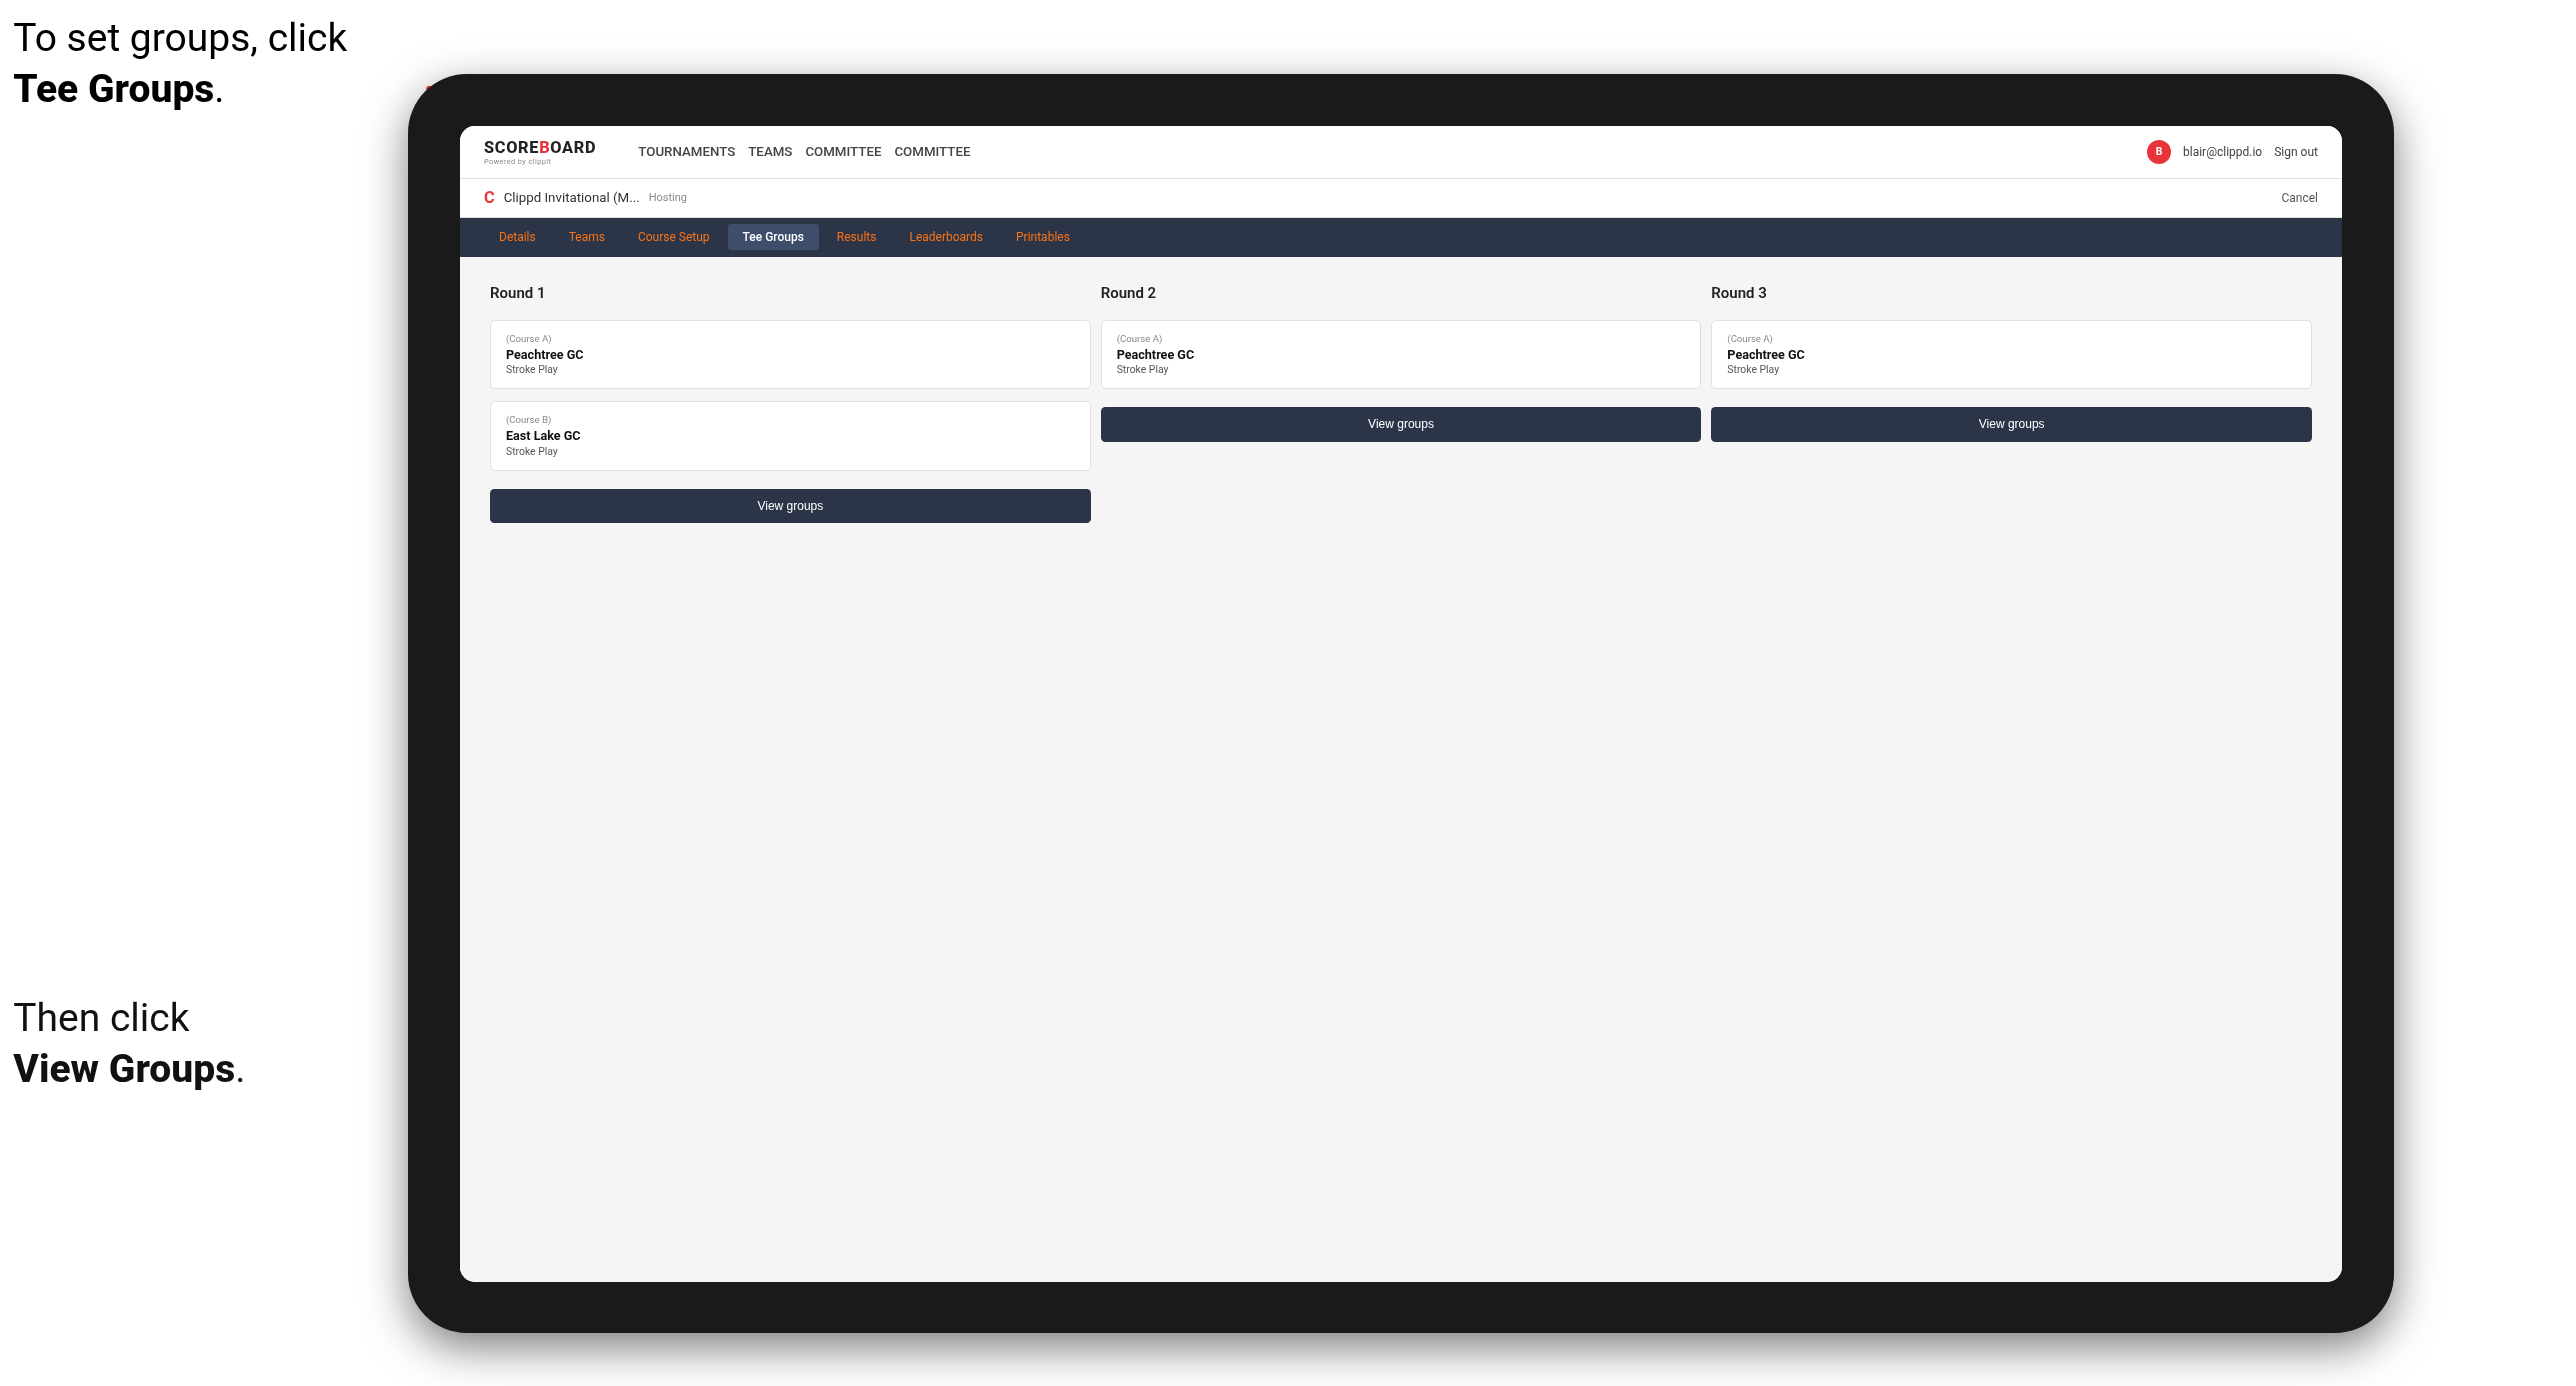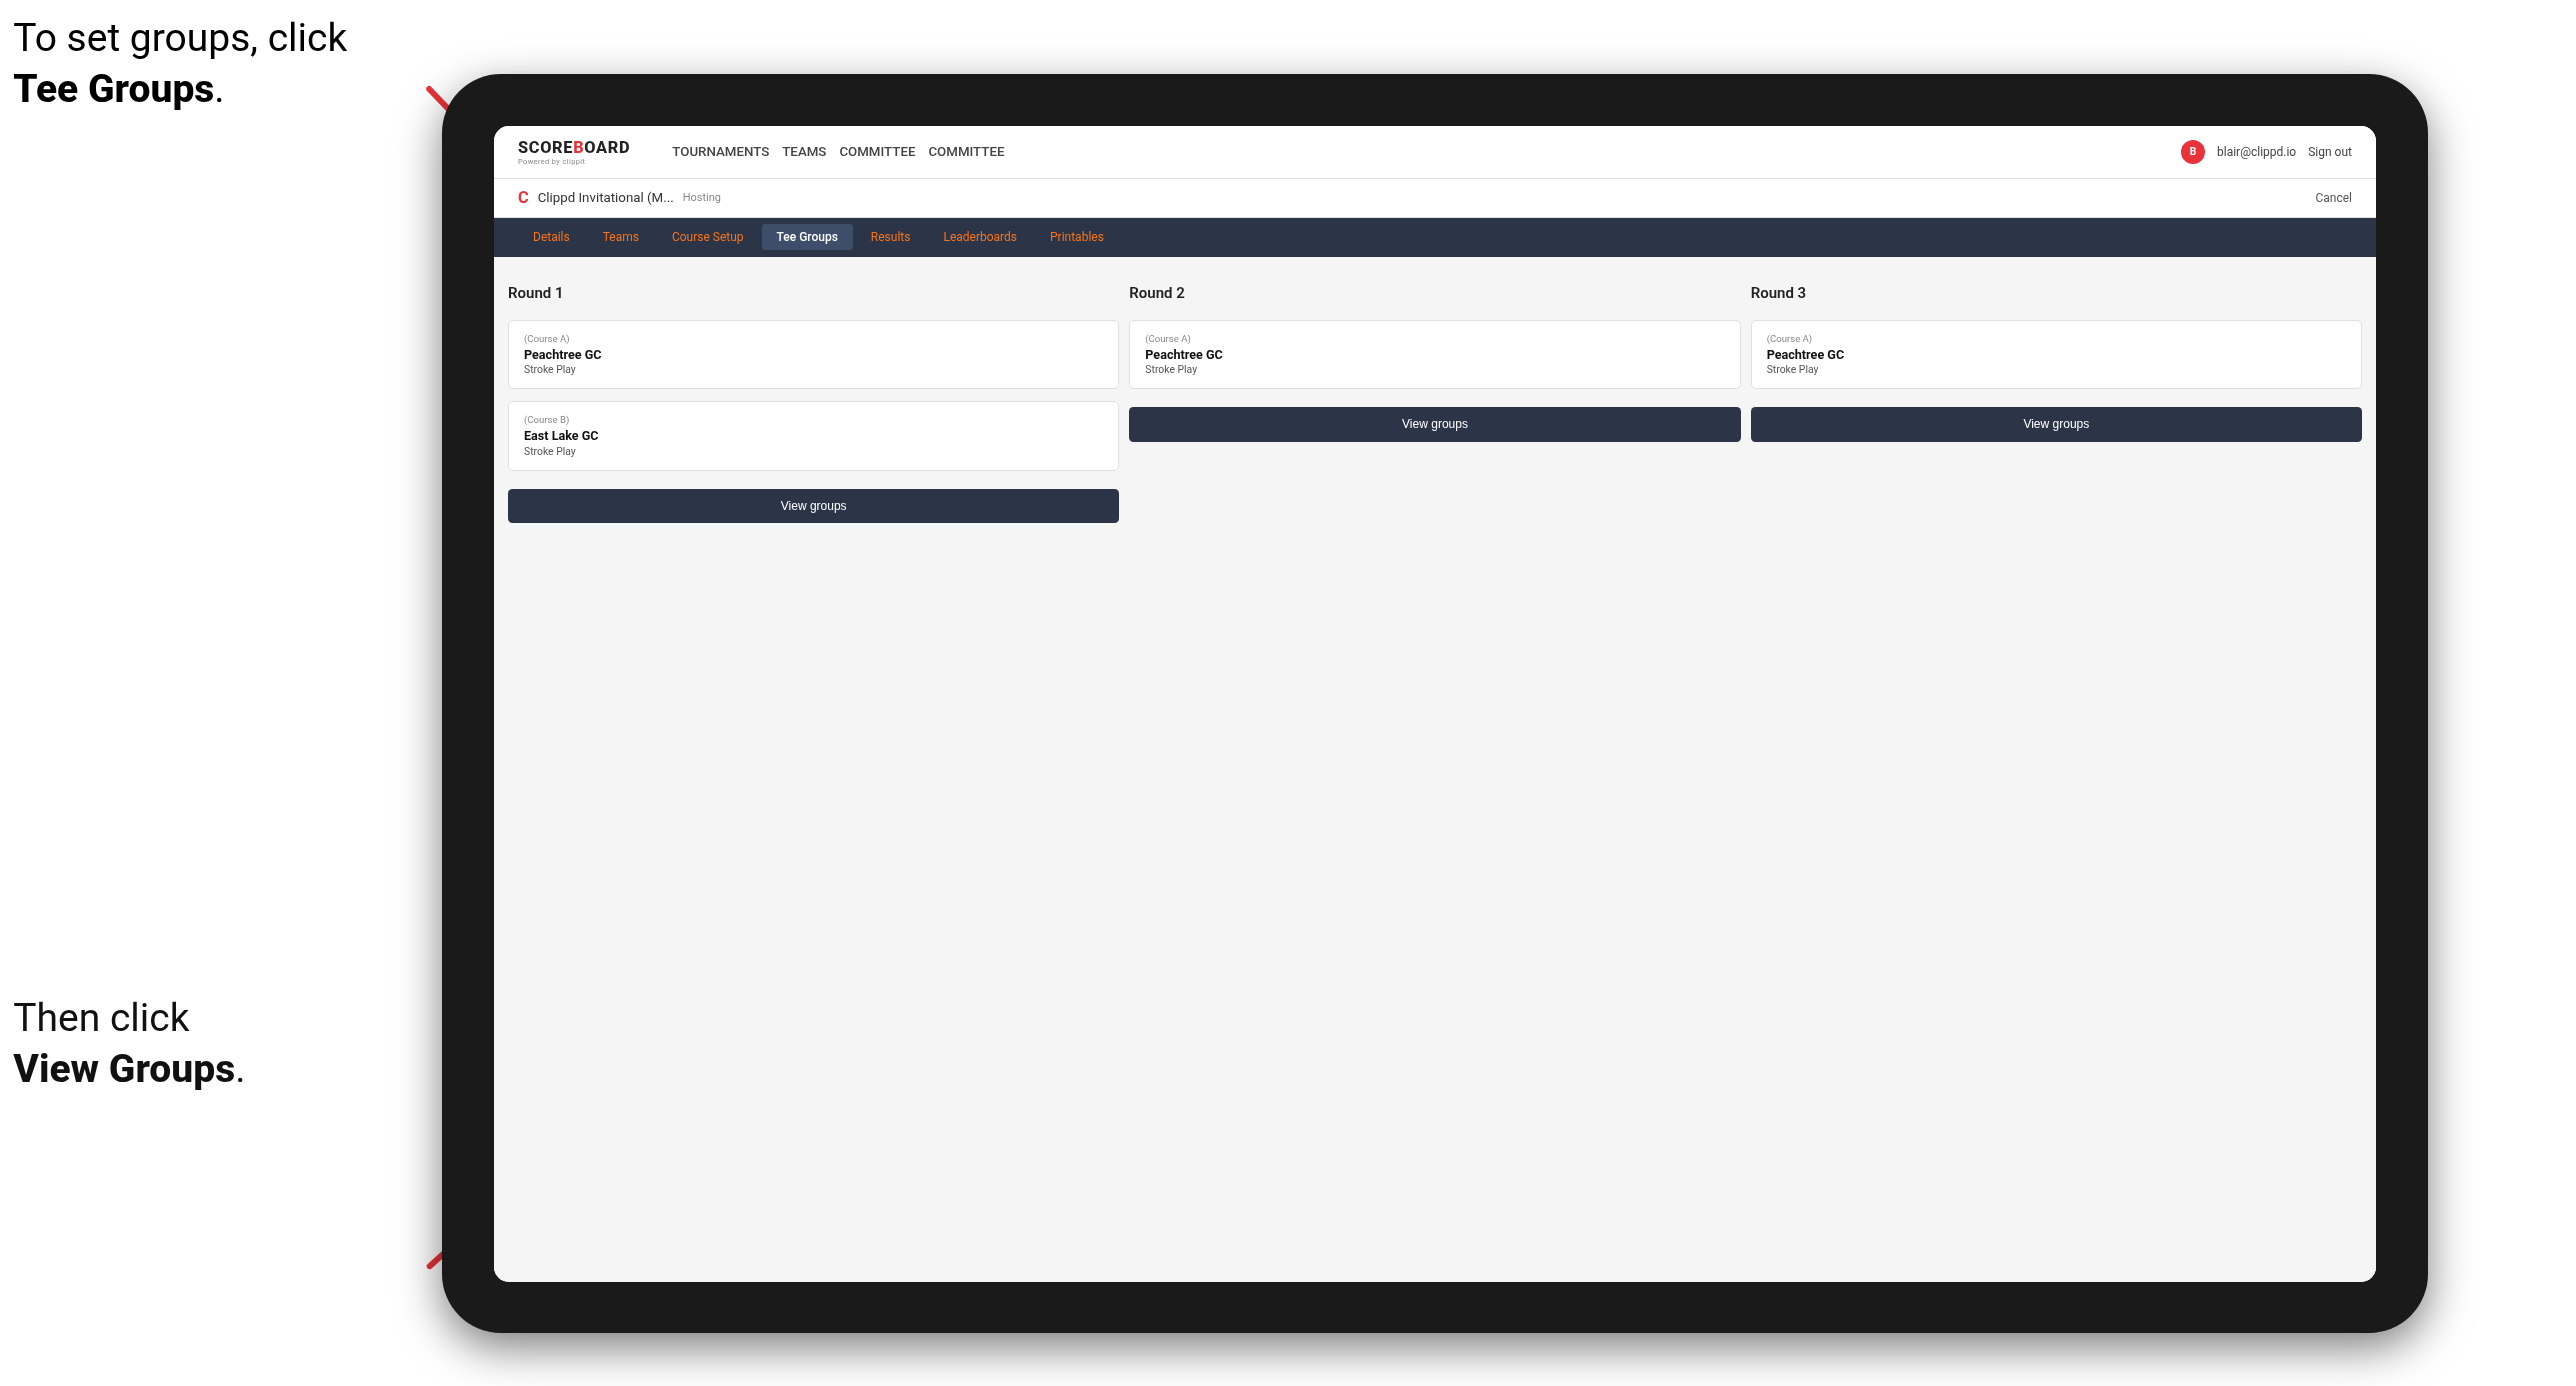--- a/index.html
+++ b/index.html
@@ -35,21 +35,21 @@
       color: #111;
     }
     .instruction-bottom strong {
       font-weight: 800;
     }
 
     
     .tablet-frame {
       position: absolute;
       top: 74px;
-      left: 442px;
+      left: 408px;
       width: 1986px;
       height: 1259px;
       background: #1a1a1a;
       border-radius: 59px;
       box-shadow: 0 15px 44px rgba(0,0,0,0.5);
       display: flex;
       align-items: center;
       justify-content: center;
     }
 
@@ -192,21 +192,21 @@
     .tab-item.active {
       background: #3d4d6a;
       color: #ffffff;
       font-weight: 500;
     }
 
     
     .main-content {
       flex: 1;
       background: #f5f5f5;
-      padding: 27px 14px;
+      padding: 27px 30px;
       display: flex;
       gap: 10px;
     }
 
     .round-column {
       flex: 1;
       display: flex;
       flex-direction: column;
       gap: 12px;
     }

